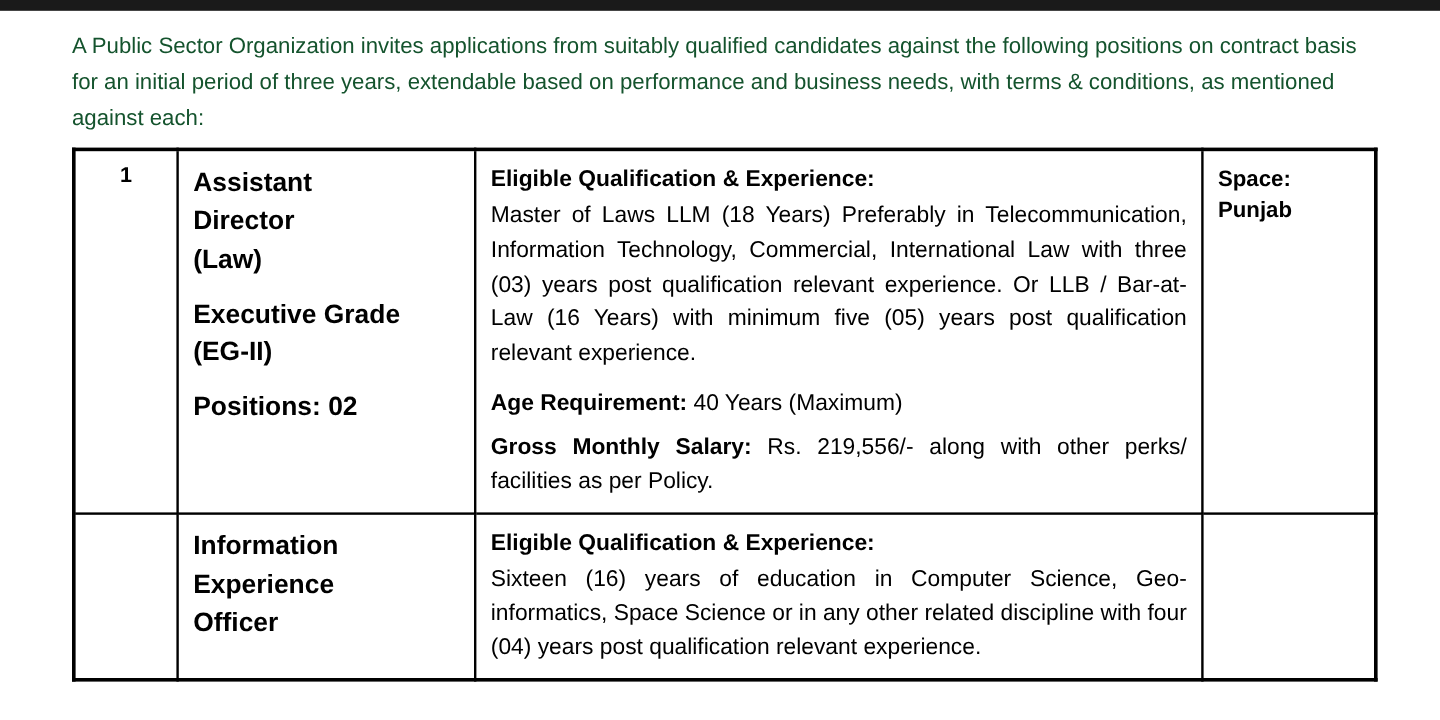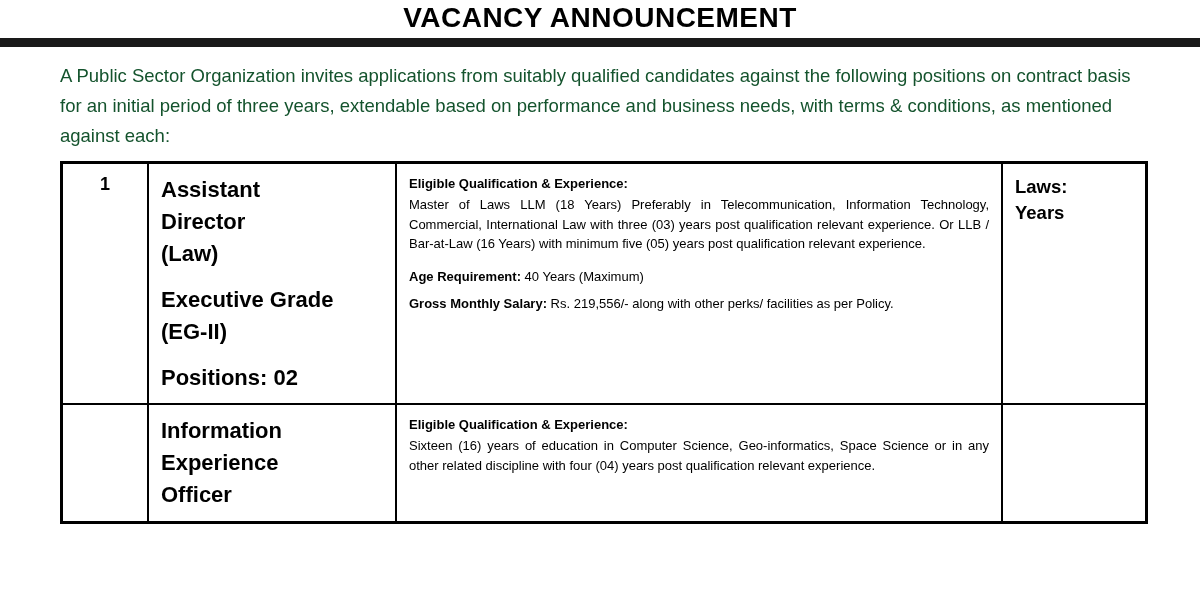--- a/index.html
+++ b/index.html
@@ -77,21 +77,21 @@
   }
   td.col-post {
     width: 222px;
     font-size: 22px;
     font-weight: bold;
     line-height: 1.45;
     vertical-align: middle;
     padding-left: 18px;
   }
   td.col-detail {
-    font-size: 13px;
+    font-size: 19px;
     line-height: 1.52;
     text-align: justify;
     text-justify: inter-word;
   }
   td.col-quota {
     width: 118px;
     font-size: 18.5px;
     font-weight: bold;
     vertical-align: middle;
     line-height: 1.4;
@@ -106,23 +106,20 @@
     display: block;
     margin-bottom: 1px;
   }
   .spacer-sm { height: 13px; }
 </style>
 </head>
 <body>
 
 <div class="page">
 
-  <div class="header-band">
-    <div class="header-title">VACANCY ANNOUNCEMENT</div>
-  </div>
   <div class="header-rule"></div>
 
   <div class="intro">A Public Sector Organization invites applications from suitably qualified candidates against the following positions on contract basis for an initial period of three years, extendable based on performance and business needs, with terms &amp; conditions, as mentioned against each:</div>
 
   <div class="table-wrap">
     <table class="vacancy">
       <tbody>
         <tr>
           <td class="col-sn">1</td>
           <td class="col-post">
@@ -144,22 +141,22 @@
             <div class="detail-block">
               <span class="lbl">Age Requirement:</span>
               <span>40 Years (Maximum)</span>
             </div>
             <div class="detail-block" style="margin-top:7px;">
               <span class="lbl">Gross Monthly Salary:</span>
               <span>Rs. 219,556/- along with other perks/ facilities as per Policy.</span>
             </div>
           </td>
           <td class="col-quota">
-            <span class="post-line">Laws:</span>
-            <span class="post-line">Years</span>
+            <span class="post-line">Space:</span>
+            <span class="post-line">Punjab</span>
           </td>
         </tr>
 
         <tr>
           <td class="col-sn"></td>
           <td class="col-post" style="vertical-align:top;">
             <span class="post-line">Information</span>
             <span class="post-line">Experience</span>
             <span class="post-line">Officer</span>
           </td>

